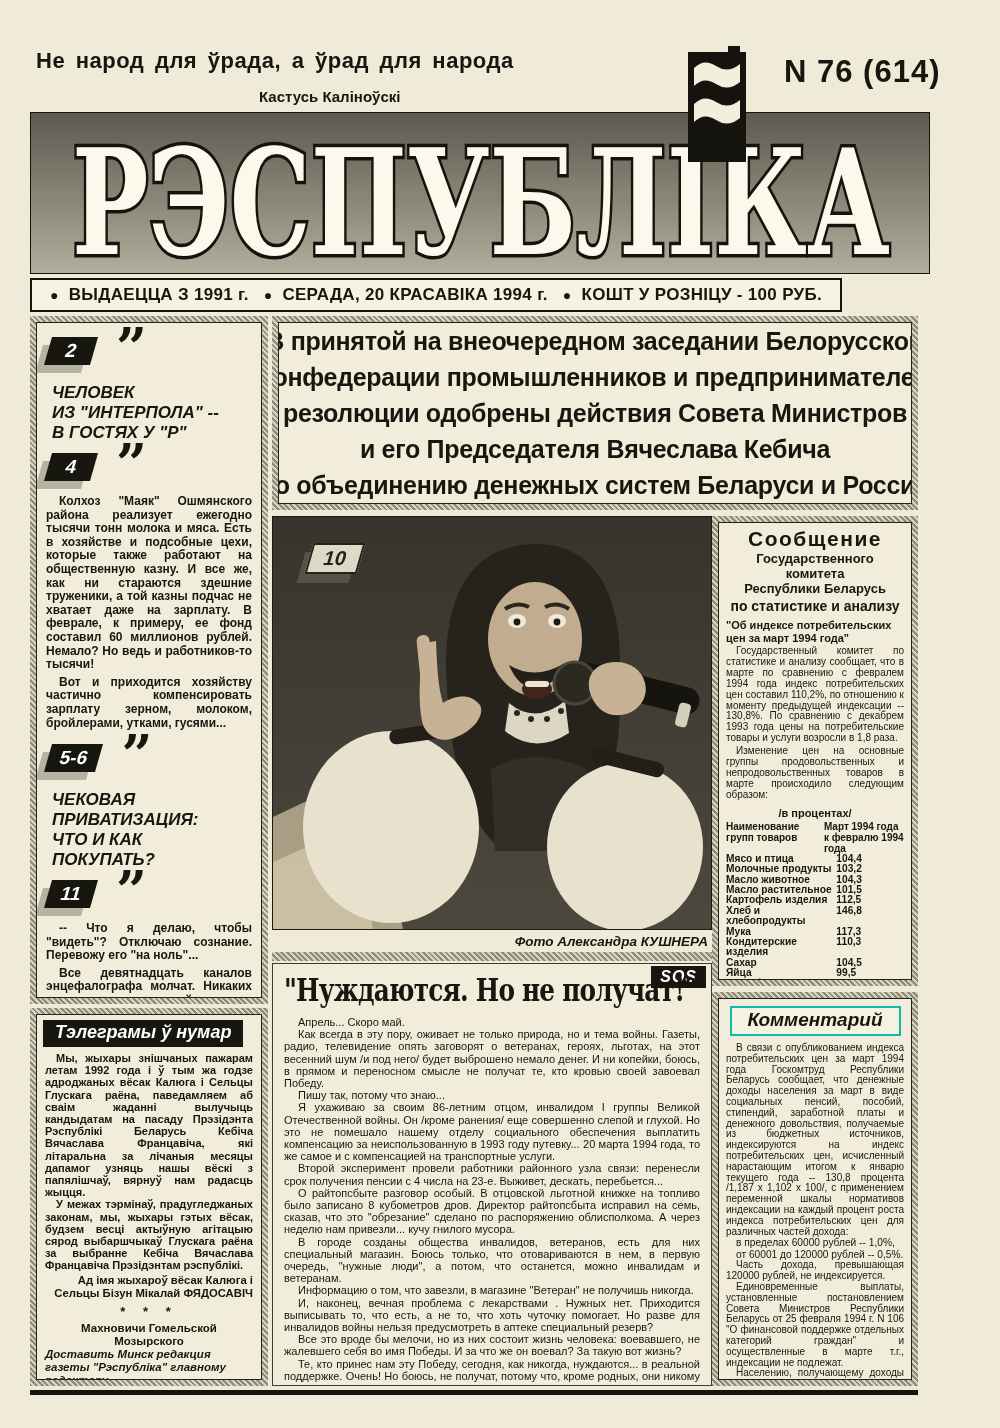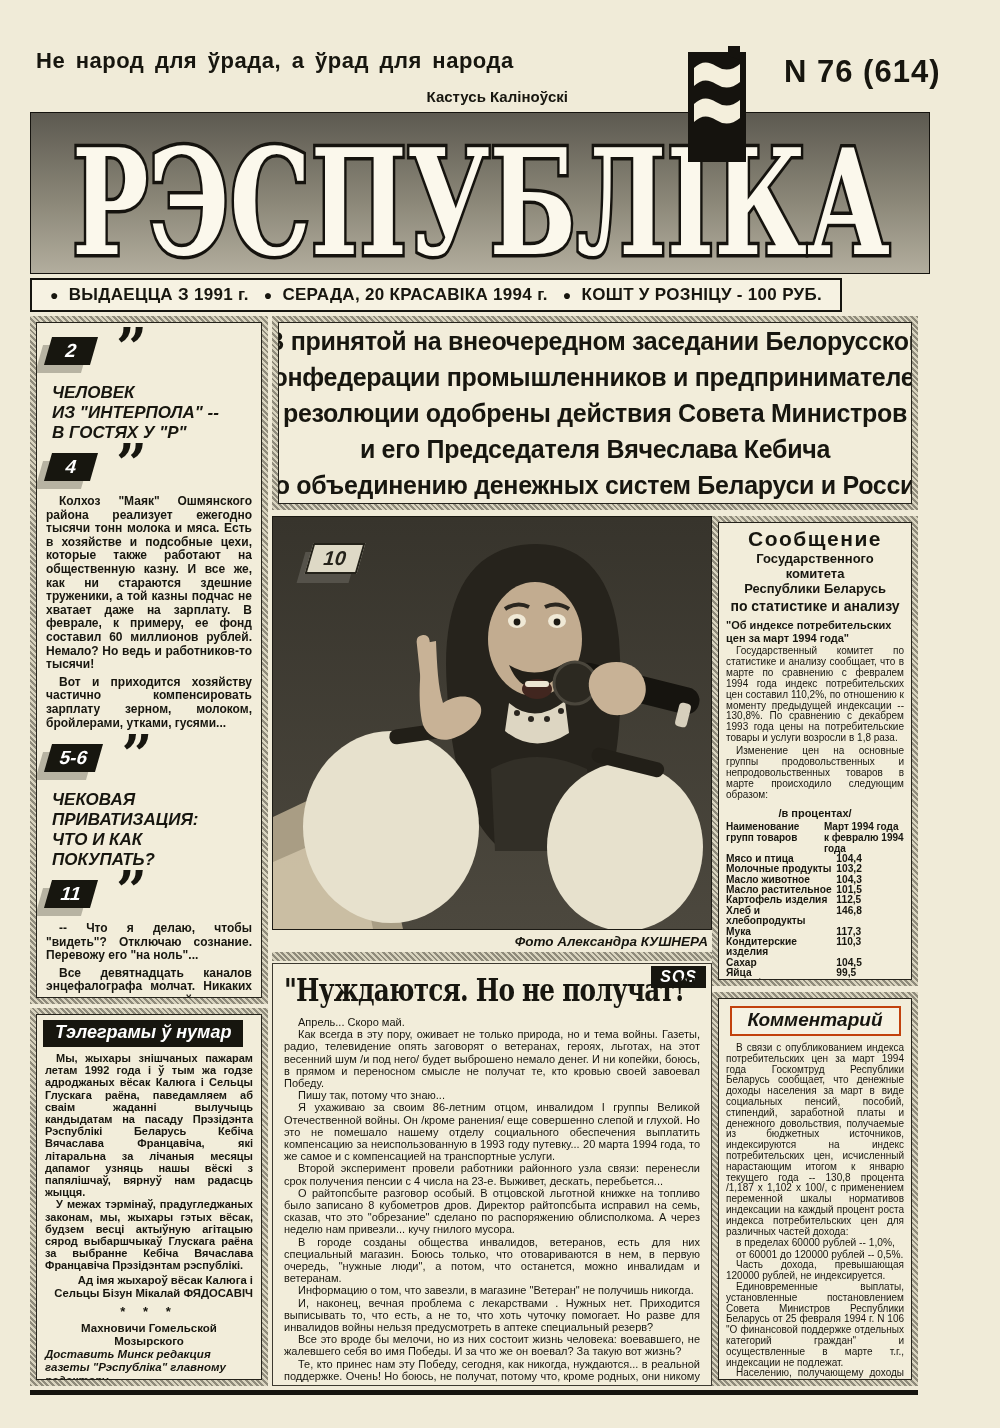--- a/index.html
+++ b/index.html
@@ -8,21 +8,21 @@
     position:relative; width:1000px; height:1428px; margin:0 auto;
     background:#f0ebd8; color:#17160f; overflow:hidden;
     font-family:"Liberation Sans", sans-serif;
   }
   .hatch { background:repeating-linear-gradient(45deg,#8f8b7b 0 2px,#d9d4bf 2px 4px); }
   .boxframe { position:absolute; padding:6px; }
   .boxinner { width:100%; height:100%; background:#f2edda; border:1px solid #24221a; overflow:hidden; }
 
   
   .tagline { position:absolute; left:36px; top:48px; font-size:22px; font-weight:bold; letter-spacing:.5px; word-spacing:4px; }
-  .tagline-author { position:absolute; left:248px; top:88px; width:320px; text-align:right; font-size:15px; font-weight:bold; }
+  .tagline-author { position:absolute; left:259px; top:88px; width:320px; text-align:left; font-size:15px; font-weight:bold; }
   .issue-number { position:absolute; left:784px; top:54px; width:184px; text-align:left; font-size:31px; font-weight:bold; letter-spacing:1px; }
   .flag-box { position:absolute; left:688px; top:46px; width:60px; height:120px; z-index:6; }
   .masthead-band { position:absolute; left:30px; top:112px; width:900px; height:162px; }
   .datebar {
     position:absolute; left:30px; top:278px; width:812px; height:34px;
     background:#f6f2e2; border:2px solid #15140f; display:flex; align-items:center;
     justify-content:space-between; padding:0 18px; font-weight:bold; font-size:17px; letter-spacing:.3px;
   }
   .datebar .bullet { margin-right:10px; font-size:14px; }
 
@@ -70,21 +70,21 @@
   .stat-h2 { text-align:center; font-weight:bold; font-size:13px; line-height:15px; }
   .stat-h3 { text-align:center; font-weight:bold; font-size:14px; line-height:17px; margin-top:2px; }
   .stat-sub { font-weight:bold; font-size:11px; line-height:12.5px; margin-top:4px; }
   .stat-p { font-size:10px; line-height:10.9px; text-align:justify; text-indent:10px; margin-top:2px; }
   .stat-percent { text-align:center; font-weight:bold; font-size:11px; margin-top:6px; line-height:13px; }
   .stat-thead { display:flex; font-size:10px; font-weight:bold; line-height:11px; margin-top:1px; }
   .stat-thead .c1 { width:55%; } .stat-thead .c2 { width:45%; }
   .stat-row { display:flex; font-size:10.2px; font-weight:bold; line-height:10.4px; }
   .stat-row .n { width:62%; } .stat-row .v { width:38%; }
 
-  .comm-header { width:max-content; margin:2px auto 7px; border:2px solid #c2410c; background:#f6f2e2;
+  .comm-header { width:max-content; margin:2px auto 7px; border:2px solid #14b8a6; background:#f6f2e2;
                  font-style:italic; font-weight:bold; font-size:19px; padding:1px 16px 3px; }
   .comm-p { font-size:10px; line-height:10.8px; text-align:justify; text-indent:10px; }
   .comm-rate { font-size:10.2px; line-height:11.5px; padding-left:10px; }
 
   .bottom-rule { position:absolute; left:30px; top:1390px; width:888px; height:5px; background:#15140f; }
 </style>
 </head>
 <body>
 
 <div id="paper">

